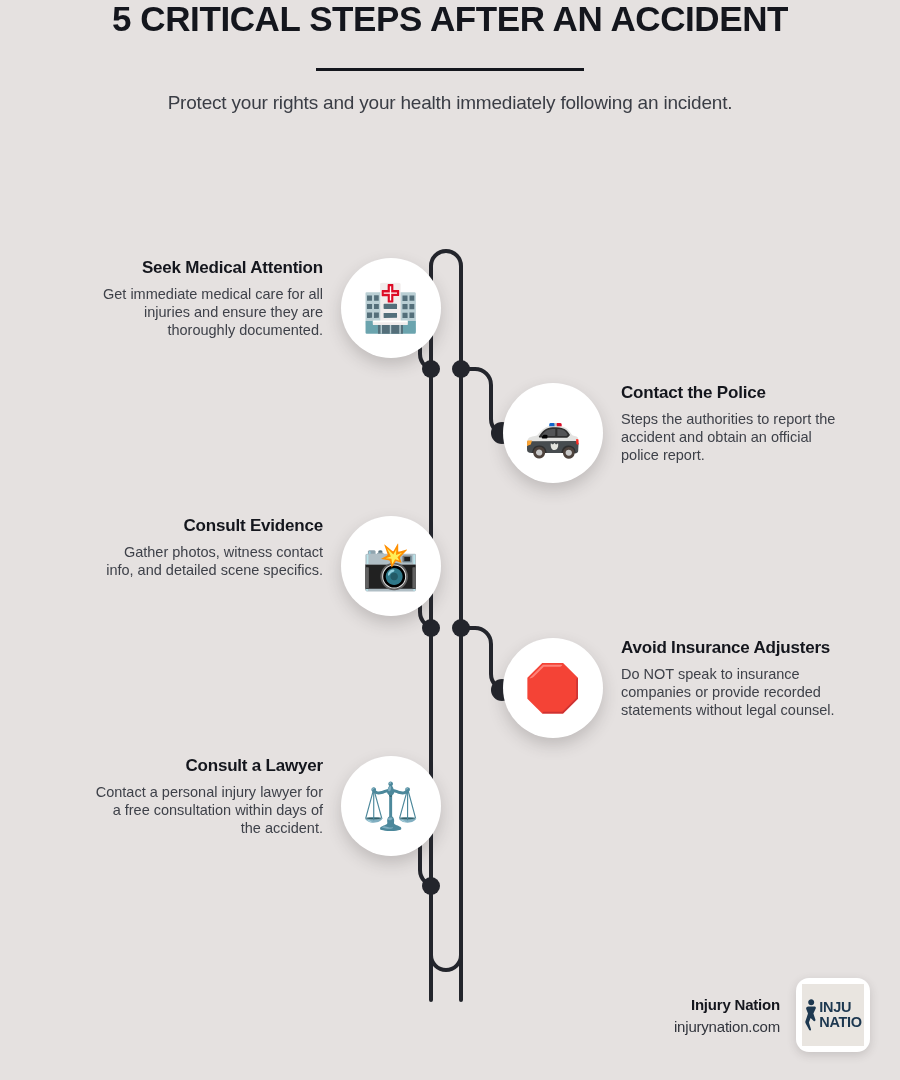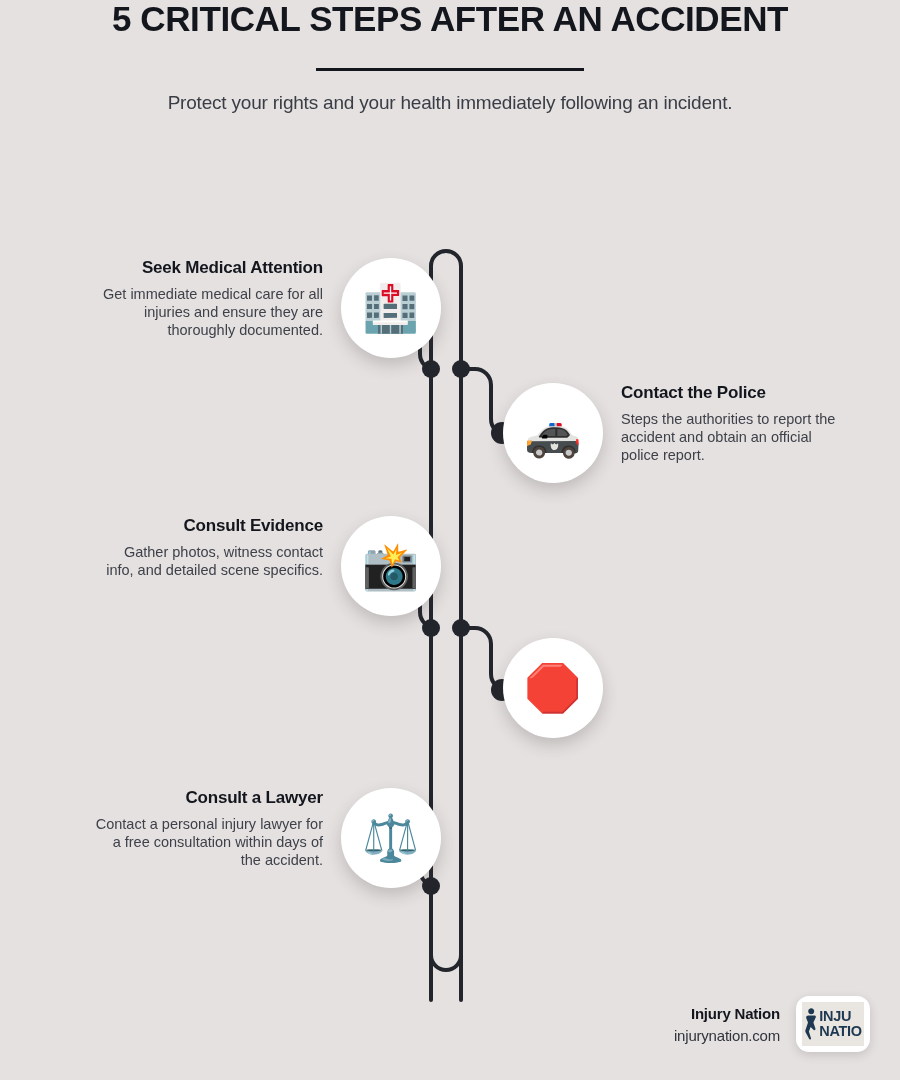--- a/index.html
+++ b/index.html
@@ -62,36 +62,36 @@
 
   .step.left { }
   .step.left .txt { text-align:right; margin-right:18px; }
   .step.right .txt { text-align:left; margin-left:18px; }
 
   
   #step-1 { left:42px;  top:258px; }
   #step-2 { left:503px; top:383px; }
   #step-3 { left:42px;  top:516px; }
   #step-4 { left:503px; top:638px; }
-  #step-5 { left:42px;  top:788px; }
+  #step-5 { left:42px;  top:756px; }
 
   .step.left  { justify-content:flex-end; width:351px;margin-left:48px; }
   .step.right { width:355px; }
 
   
   .footer {
     position:absolute; right:30px; bottom:28px;
     display:flex; align-items:center; gap:16px;
   }
   .brand { text-align:right; }
   .brand-name { font-size:15px; font-weight:bold; color:#14161d; letter-spacing:-0.2px; }
   .brand-url  { font-size:15px; color:#31343c; margin-top:5px; letter-spacing:-0.2px; }
 
   .logo-card {
-    width:74px; height:56px; border-radius:13px;
+    width:74px; height:74px; border-radius:13px;
     background:#ffffff; padding:6px;
     box-shadow:0 3px 10px rgba(60,55,55,.18);
     flex:none;
   }
   .logo-inner {
     width:100%; height:100%;
     background:#e9e5e0;
     display:flex; align-items:center; justify-content:center;
     gap:2px; overflow:hidden;
   }
@@ -172,20 +172,24 @@
       <div class="step-desc">Gather photos, witness contact info, and detailed scene specifics.</div>
     </div>
     <div class="bubble">
       <span class="glyph">📸</span>
     </div>
   </div>
 
   <div class="step right" id="step-4">
     <div class="bubble">
       <span class="glyph">🛑</span>
+    </div>
+    <div class="txt">
+      <div class="step-title">Avoid Insurance Adjusters</div>
+      <div class="step-desc">Do NOT speak to insurance companies or provide recorded statements without legal counsel.</div>
     </div>
   </div>
 
   <div class="step left" id="step-5">
     <div class="txt">
       <div class="step-title">Consult a Lawyer</div>
       <div class="step-desc">Contact a personal injury lawyer for a free consultation within days of the accident.</div>
     </div>
     <div class="bubble">
       <span class="glyph">⚖️</span>

